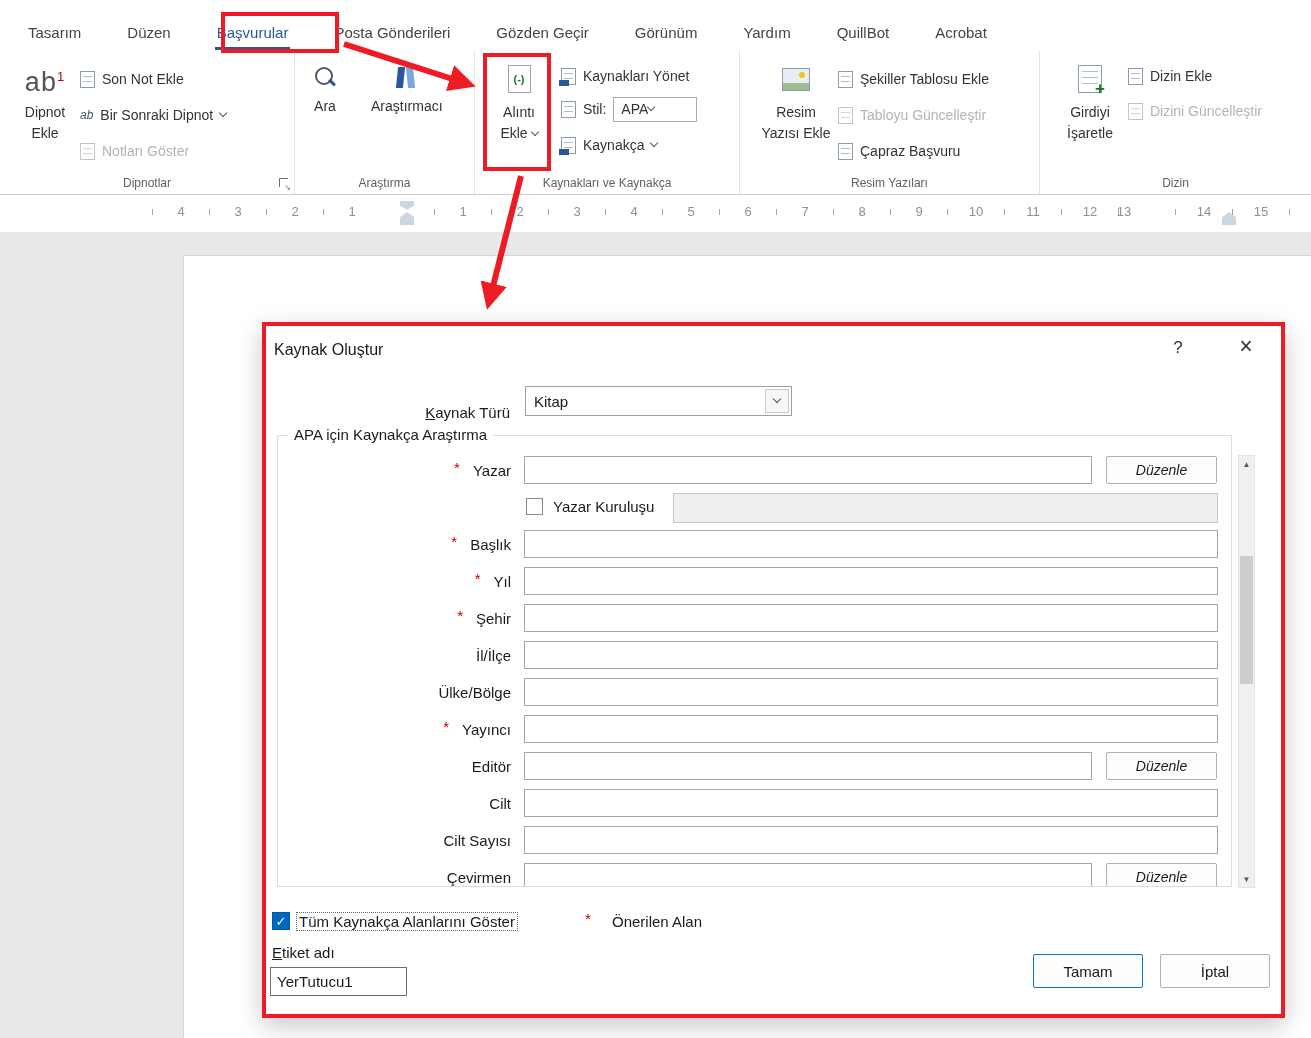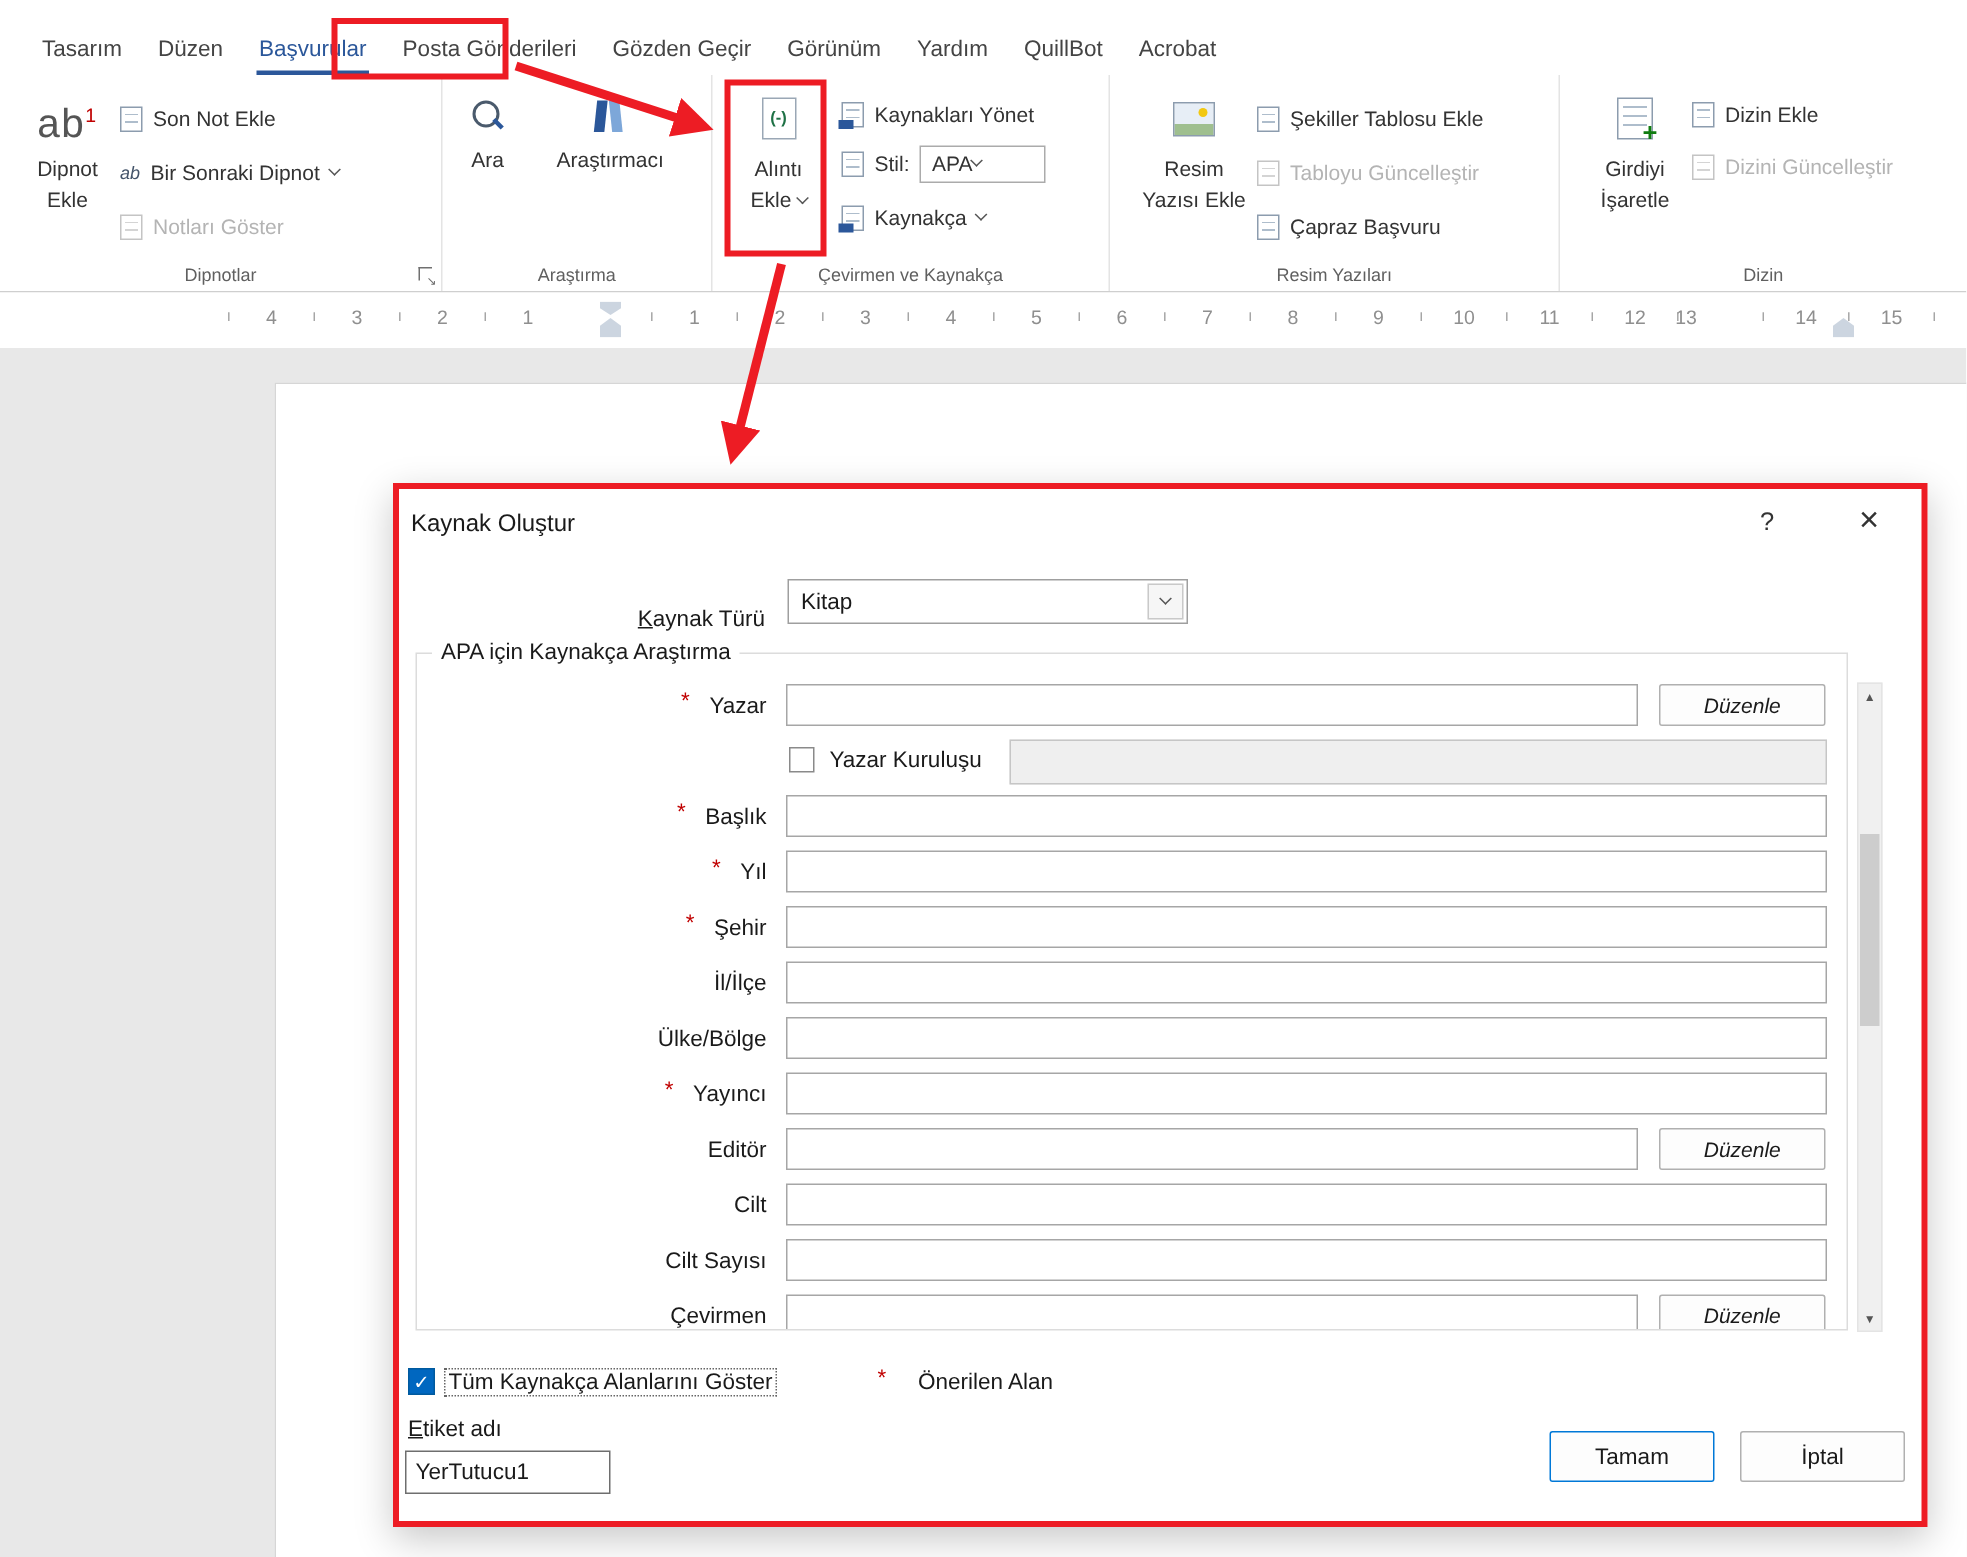--- a/index.html
+++ b/index.html
@@ -5,21 +5,21 @@
   * { margin:0; padding:0; box-sizing:border-box; }
   html,body { background:#fff; }
   .screen {
     position:relative; width:1311px; height:1038px; overflow:hidden;
     font-family:"Liberation Sans", sans-serif; color:#333; background:#fff;
   }
 
   
   .tabs-row {
     position:absolute; top:0; left:0; width:100%; height:50px; background:#fff;
-    display:flex; align-items:flex-end; gap:20px; padding-left:26px; font-size:15px; color:#444;
+    display:flex; align-items:flex-end; gap:42px; padding-left:26px; font-size:15px; color:#444;
   }
   .tab { padding:13px 2px 9px; cursor:default; white-space:nowrap; }
   .tab.active { color:#2b579a; border-bottom:3px solid #2b579a; padding-bottom:6px; }
 
   
   .ribbon { position:absolute; top:50px; left:0; width:100%; height:145px; background:#fff; border-bottom:1px solid #cfcfcf; }
   .rgroup { position:absolute; top:0; height:100%; border-right:1px solid #e4e4e4; }
   .rgroup-label { position:absolute; bottom:4px; left:0; width:100%; text-align:center; font-size:12px; color:#606060; }
   .rrow { position:absolute; display:flex; align-items:center; gap:7px; font-size:14px; color:#333; white-space:nowrap; height:22px; }
   .rrow.disabled { color:#b4b4b4; }
@@ -184,21 +184,21 @@
         <span class="style-dd">
           <span>APA</span>
           <span class="chev sm"></span>
         </span>
       </div>
       <div class="rrow" style="left:86px;top:84px;">
         <span class="mini-doc acc-blue"></span>
         <span>Kaynakça</span>
         <span class="chev sm"></span>
       </div>
-      <div class="rgroup-label">Çevirmen ve Kaynakça</div>
+      <div class="rgroup-label">Kaynakları ve Kaynakça</div>
     </div>
 
     <div class="rgroup" style="left:740px;width:300px;">
       <div class="big-btn" style="left:20px;top:6px;width:72px;">
         <div class="big-icon">
             <span class="pic-icon"></span>
           </div>
         <span>Resim</span>
         <span>Yazısı Ekle</span>
       </div>

